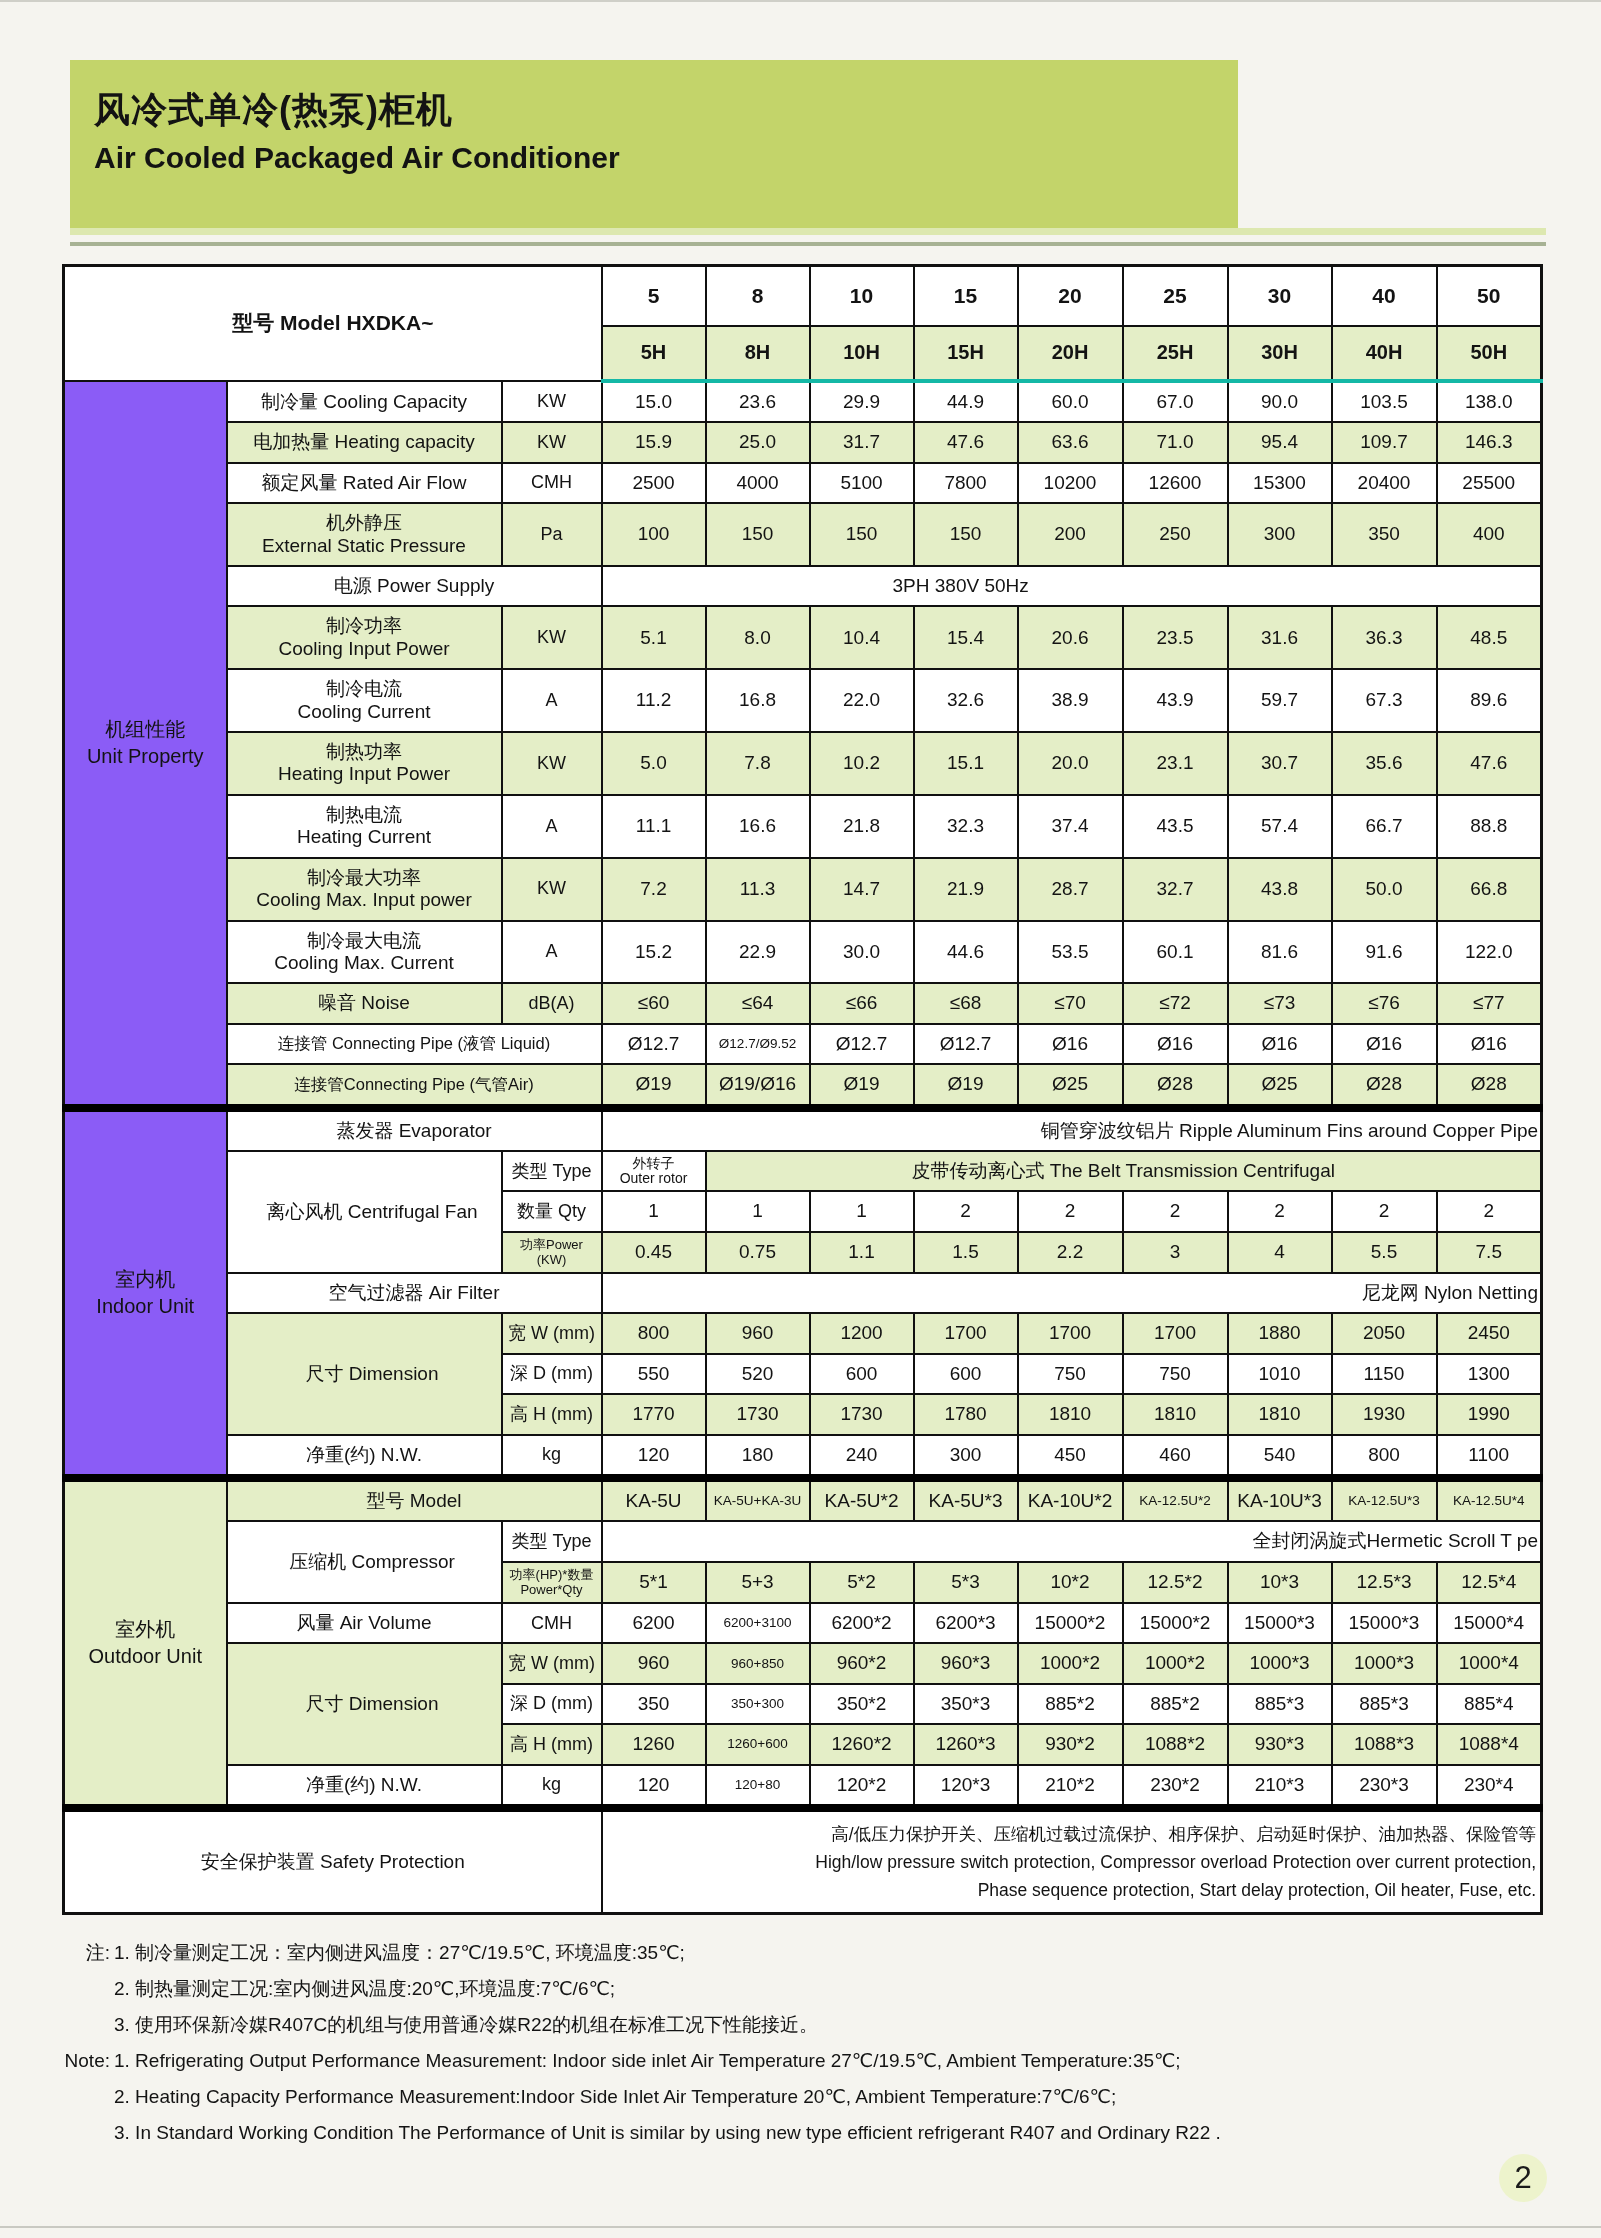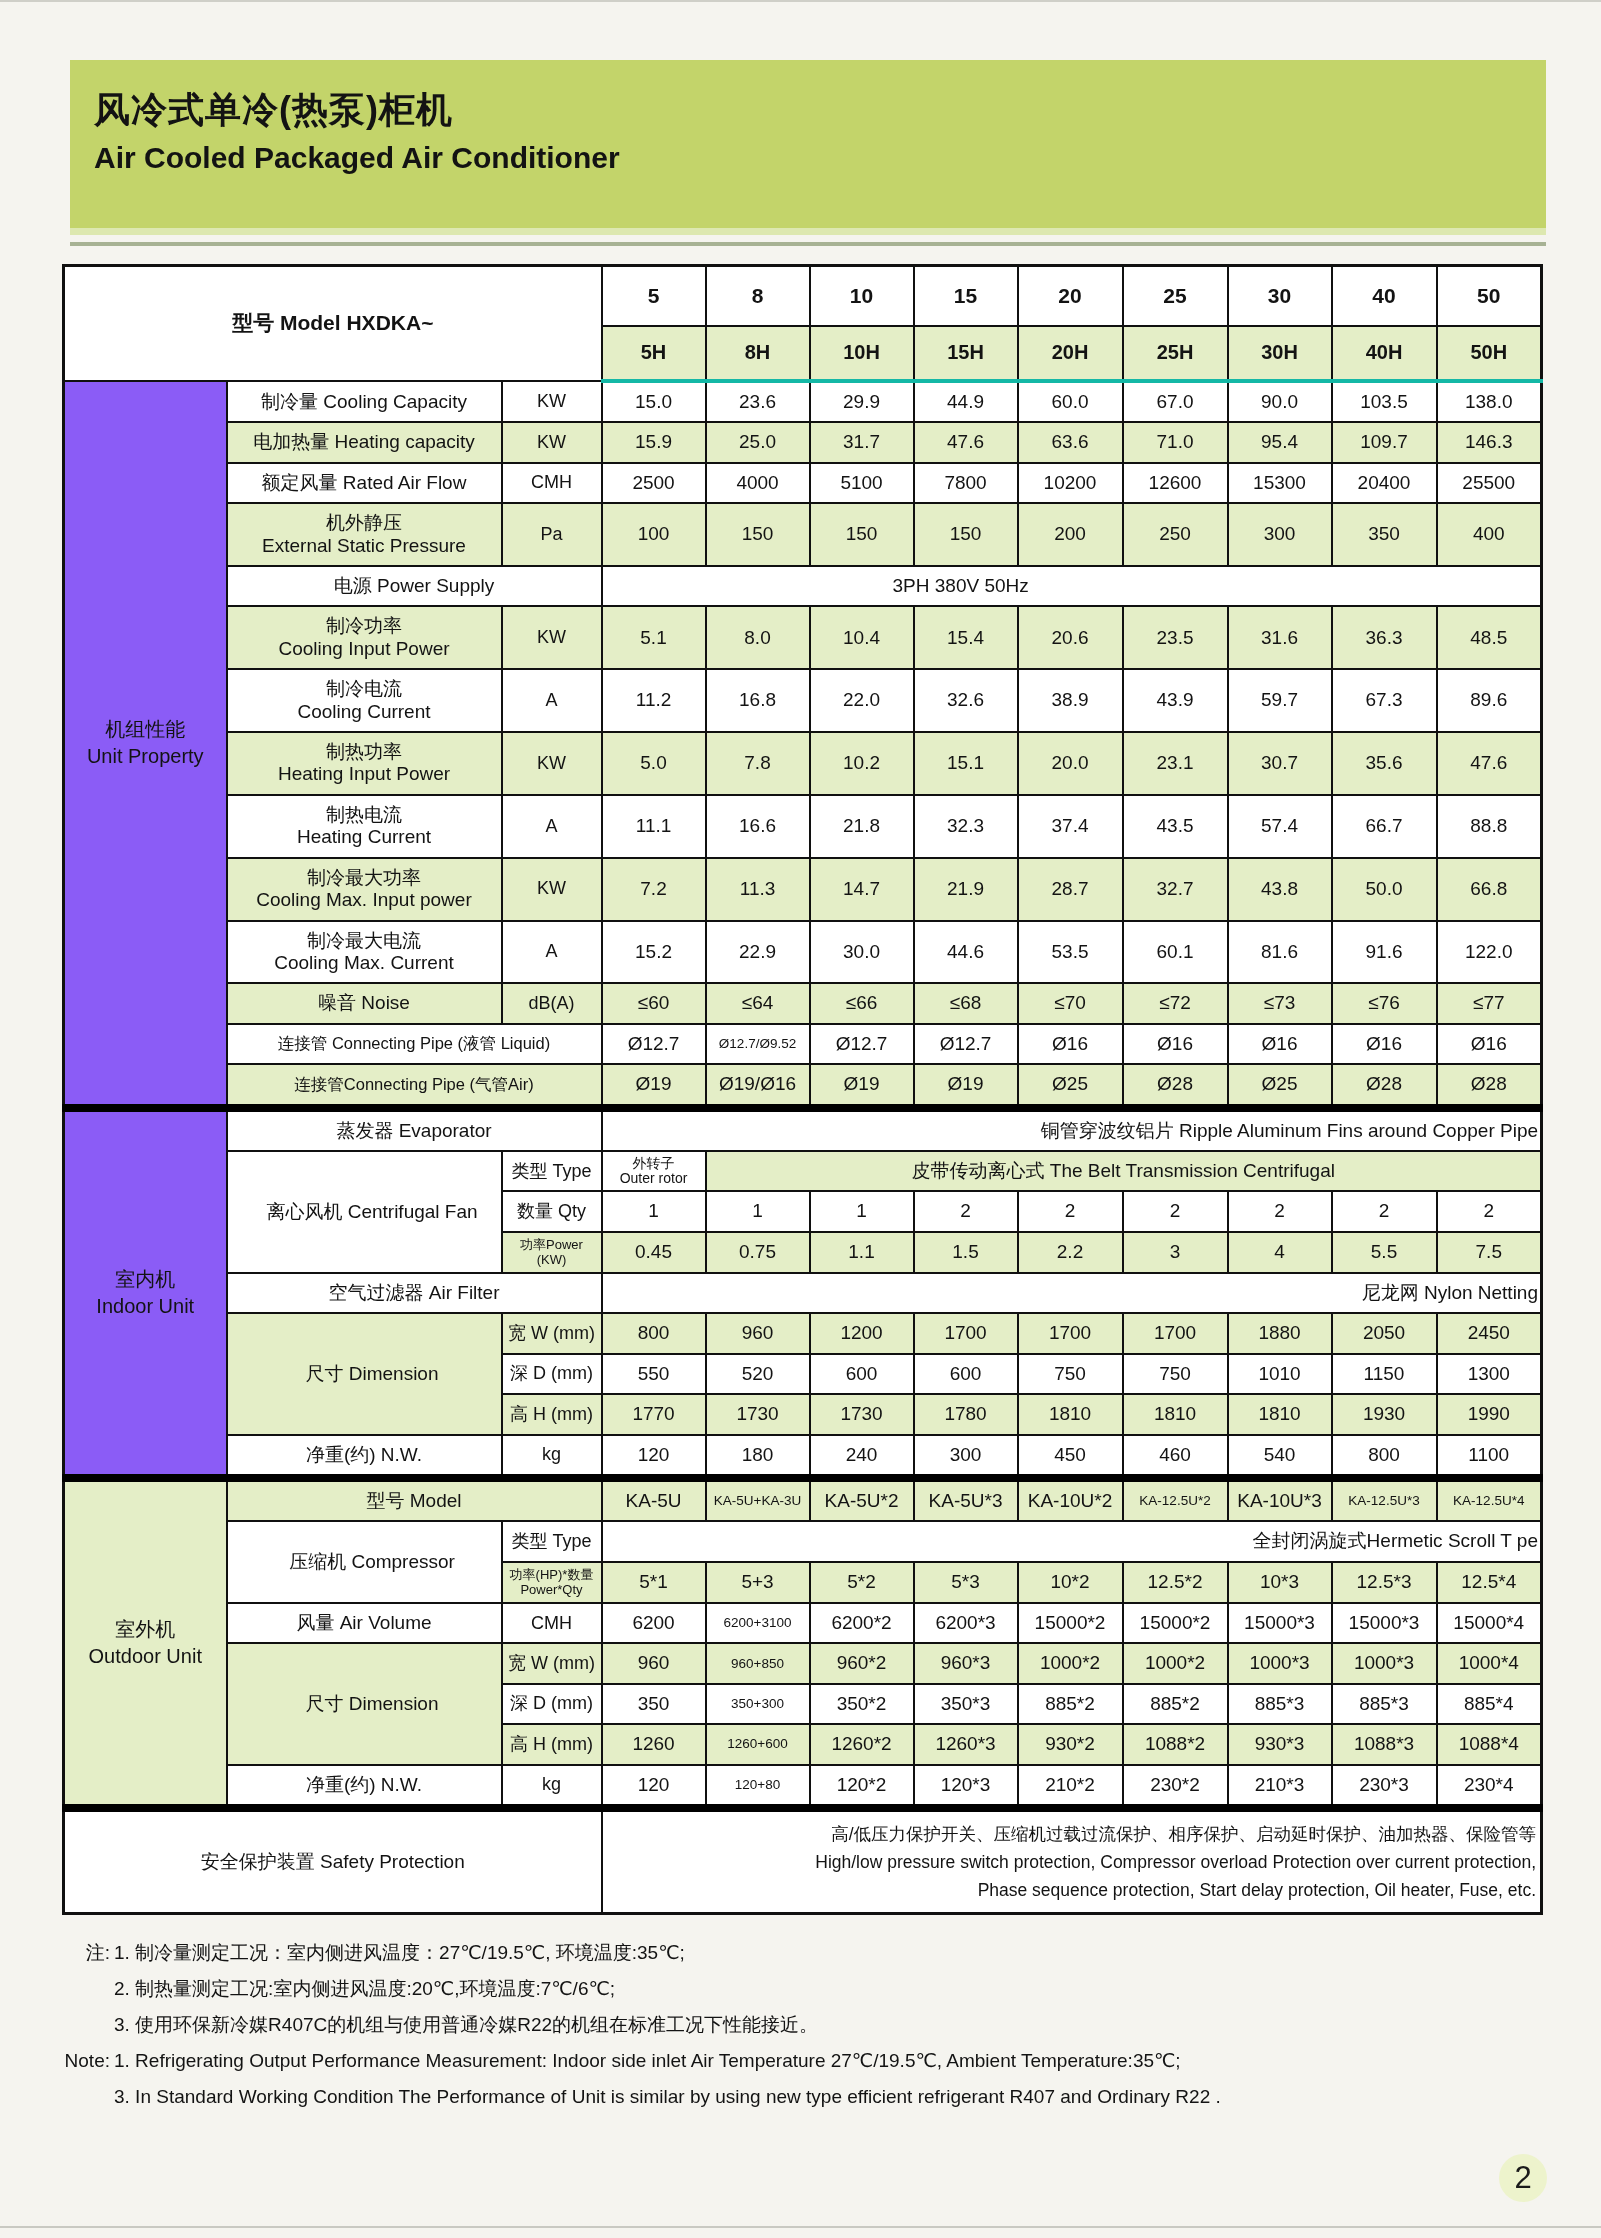--- a/index.html
+++ b/index.html
@@ -6,21 +6,21 @@
   body { font-family:"Liberation Sans","DejaVu Sans",sans-serif; background:#e8e7e2; }
   .page {
     position:relative; width:1601px; height:2238px;
     background:#f5f4ef; overflow:hidden; margin:0 auto;
     border-top:2px solid #cfcfc8; border-bottom:0;
   }
   .edge-bottom { position:absolute; left:0; bottom:12px; width:100%; height:2px; background:#c9c9c2; }
 
   
   .banner {
-    position:absolute; left:70px; top:58px; width:1476px; height:168px;
+    position:absolute; left:70px; top:58px; width:1168px; height:168px;
     background:#c3d46a; color:#131313; padding:0; box-sizing:border-box;
   }
   .banner .t-cn { font-size:36px; font-weight:bold; padding:26px 0 0 24px; letter-spacing:1px; }
   .banner .t-en { font-size:30px; font-weight:bold; padding:6px 0 0 24px; }
   .banner-strip { position:absolute; left:70px; top:226px; width:1476px; height:7px; background:#dde8b0; }
   .banner-rule  { position:absolute; left:70px; top:240px; width:1476px; height:4px; background:#a7b294; }
 
   
   .spacer-top { height:262px; }
   table.spec {
@@ -513,20 +513,21 @@
     <div class="note-row">
       <span class="note-prefix"></span>
       <span class="note-text">3. 使用环保新冷媒R407C的机组与使用普通冷媒R22的机组在标准工况下性能接近。</span>
     </div>
     <div class="note-row">
       <span class="note-prefix">Note:</span>
       <span class="note-text">1. Refrigerating Output Performance Measurement: Indoor side inlet Air Temperature 27℃/19.5℃, Ambient Temperature:35℃;</span>
     </div>
     <div class="note-row">
       <span class="note-prefix"></span>
+      <span class="note-text">2. Heating Capacity Performance Measurement:Indoor Side Inlet Air Temperature 20℃, Ambient Temperature:7℃/6℃;</span>
     </div>
     <div class="note-row">
       <span class="note-prefix"></span>
       <span class="note-text">3. In Standard Working Condition The Performance of Unit is similar  by using new type efficient refrigerant R407 and Ordinary R22 .</span>
     </div>
   </div>
 
   <div class="page-badge">
     <span>2</span>
   </div>

